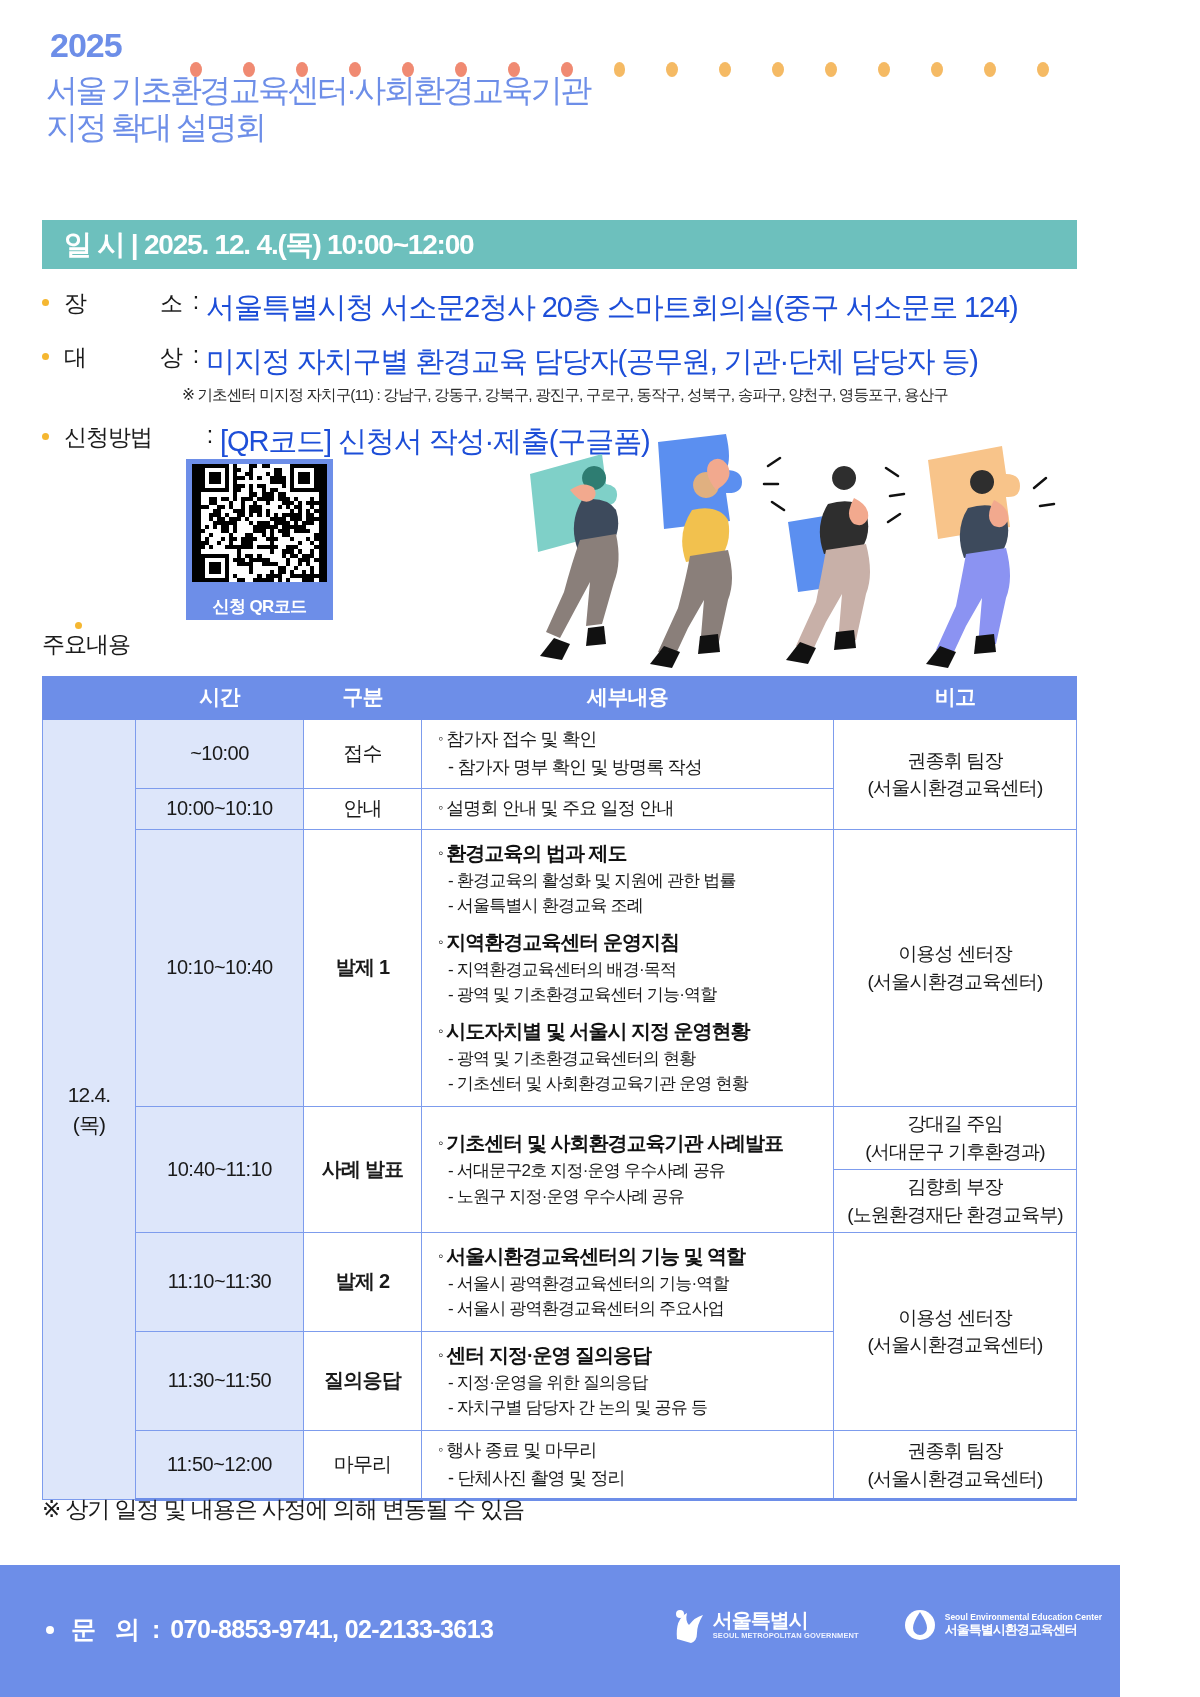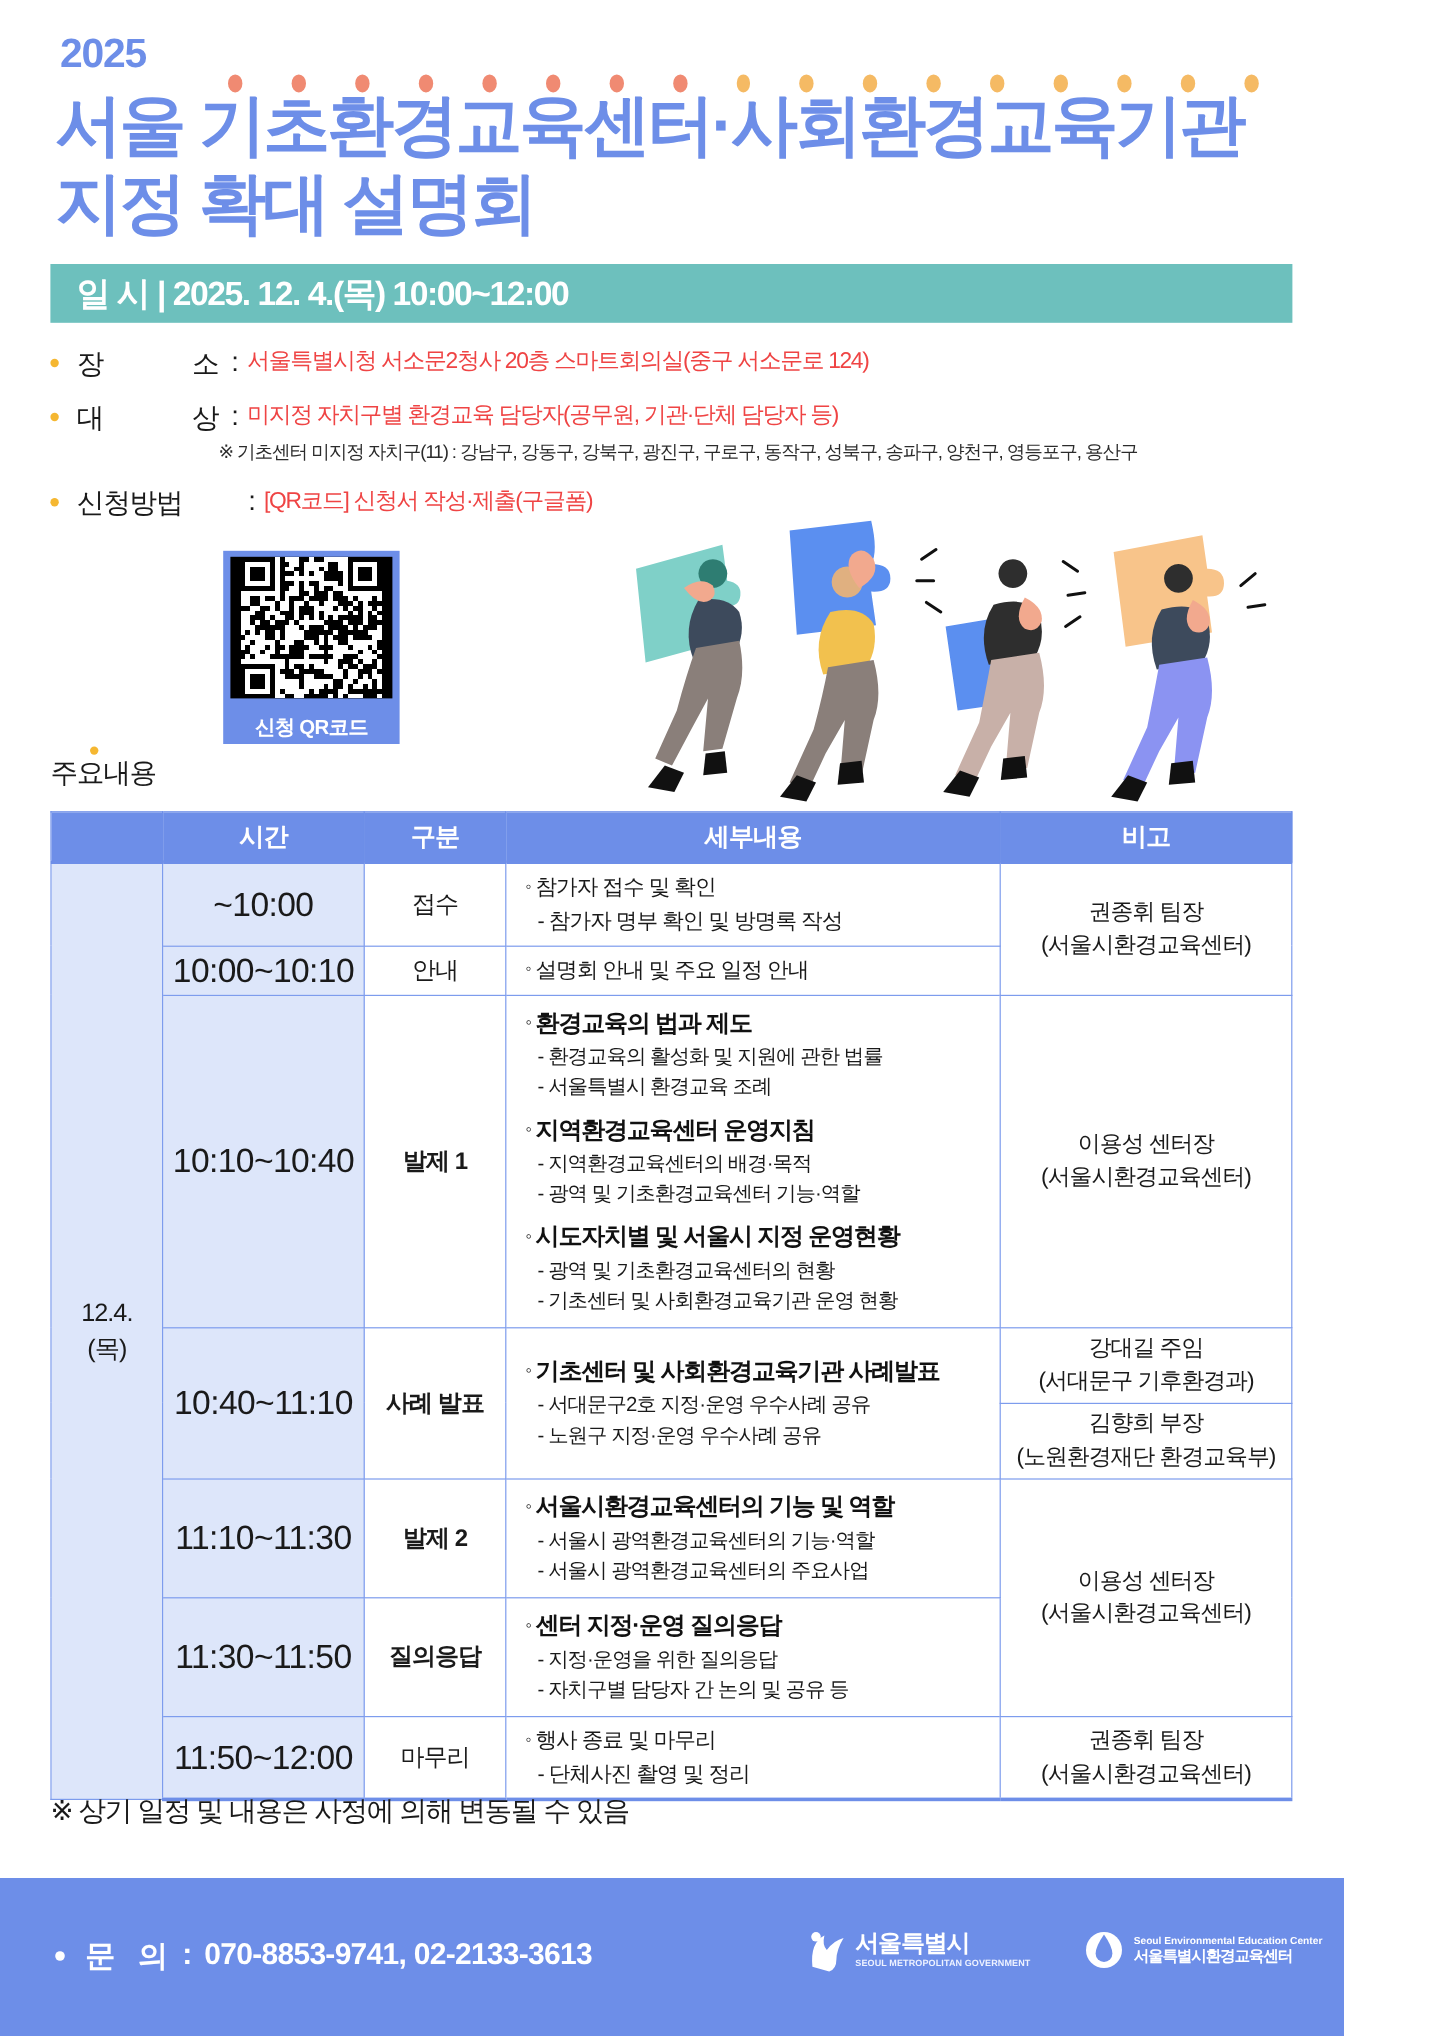--- a/index.html
+++ b/index.html
@@ -10,40 +10,40 @@
   }
   .page{position:relative;width:1120px;height:1697px;overflow:hidden;}
 
   
   .hdr{position:absolute;left:4px;top:0;width:1120px;height:215px;}
   .year{position:absolute;left:46px;top:26px;font-size:34px;font-weight:800;
         color:#6d8ee8;letter-spacing:-1px;}
   .dots{position:absolute;left:186px;top:62px;width:900px;height:16px;display:flex;gap:0;}
   .dots i{display:block;width:13px;height:15px;border-radius:50%;margin-right:41px;}
   .title{position:absolute;left:42px;top:72px;width:1070px;
-         font-size:56px;font-weight:700;color:#6d8ee8;line-height:1.16;
+         font-size:32px;font-weight:400;color:#6d8ee8;line-height:1.16;
          letter-spacing:-2.6px;white-space:nowrap;}
   .title .l2{display:block;}
 
   
   .datebar{position:absolute;left:42px;top:220px;width:1035px;height:49px;
            background:#6dc0bd;display:flex;align-items:center;}
   .datebar .dt{color:#ffffff;font-size:28px;font-weight:800;letter-spacing:-1.2px;
                padding-left:22px;white-space:nowrap;}
 
   
   .info{position:absolute;left:42px;top:288px;width:1070px;}
   .brow{display:flex;align-items:flex-start;margin-bottom:14px;}
   .bul{width:22px;flex:0 0 22px;padding-top:11px;}
   .bul b{display:block;width:7px;height:7px;border-radius:50%;background:#f5b731;}
   .lab{flex:0 0 118px;font-size:23px;color:#1a1a1a;letter-spacing:-1px;
        display:flex;justify-content:space-between;padding-right:4px;}
   .lab.w{flex:0 0 132px;display:block;}
   .colon{flex:0 0 20px;font-size:23px;color:#1a1a1a;text-align:center;}
-  .val{font-size:19px;color:#ef4444;letter-spacing:-1.1px;white-space:nowrap;}
+  .val{font-size:29px;color:#1d4ed8;letter-spacing:-1.1px;white-space:nowrap;}
   .note{margin-left:140px;margin-top:3px;font-size:15.5px;color:#2b2b2b;
         letter-spacing:-0.9px;white-space:nowrap;}
 
   
   .qrwrap{position:absolute;left:186px;top:459px;width:147px;}
   .qrbox{width:147px;height:136px;background:#6d8ee8;padding:0;position:relative;}
   .qrinner{position:absolute;left:6px;top:5px;width:135px;height:118px;background:#000;}
   .qrcap{width:147px;text-align:center;background:#6d8ee8;color:#ffffff;
          font-size:17px;font-weight:800;letter-spacing:-0.6px;padding-bottom:2px;}
   .qrsvg{display:block;}
@@ -58,21 +58,21 @@
   .mainlabel span{font-size:23px;color:#1a1a1a;letter-spacing:-1px;}
 
   
   .tbl{position:absolute;left:42px;top:676px;width:1035px;
        border-collapse:collapse;table-layout:fixed;}
   .tbl td,.tbl th{border:1px solid #7d9ced;vertical-align:middle;}
   .tbl thead th{background:#6d8ee8;color:#ffffff;font-size:21px;font-weight:700;
                 height:38px;letter-spacing:-0.8px;border-color:#6d8ee8;}
   .c-date{width:90px;background:#dde6fa;text-align:center;font-size:21px;color:#1a1a1a;
           letter-spacing:-0.8px;line-height:1.4;}
-  .c-time{width:165px;background:#dde6fa;text-align:center;font-size:28px;color:#1a1a1a;
+  .c-time{width:165px;background:#dde6fa;text-align:center;font-size:20px;color:#1a1a1a;
           letter-spacing:-0.5px;}
   .c-kind{width:115px;text-align:center;font-size:20px;color:#1a1a1a;letter-spacing:-0.8px;}
   .c-kind.bold{font-weight:700;}
   .c-det{padding:6px 0 6px 16px;font-size:17px;color:#1a1a1a;letter-spacing:-0.7px;}
   .c-note{width:240px;text-align:center;font-size:19px;color:#1a1a1a;letter-spacing:-0.8px;
           line-height:1.45;}
   .grp{margin:7px 0 9px 0;}
   .grp:first-child{margin-top:3px;}
   .grp:last-child{margin-bottom:3px;}
   .ghead{font-size:20px;font-weight:700;color:#111;letter-spacing:-1px;line-height:1.45;}

